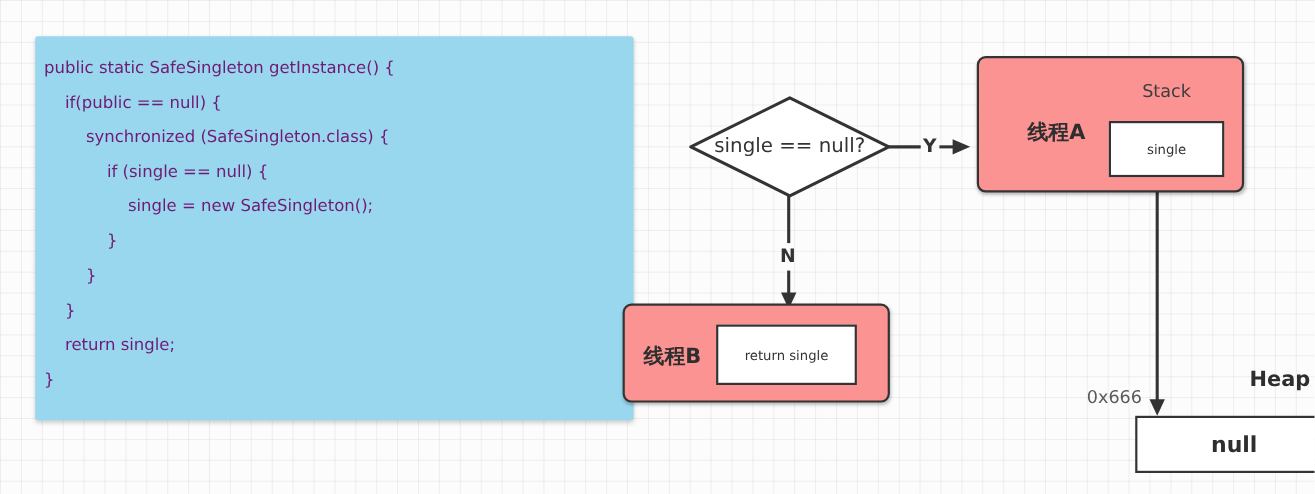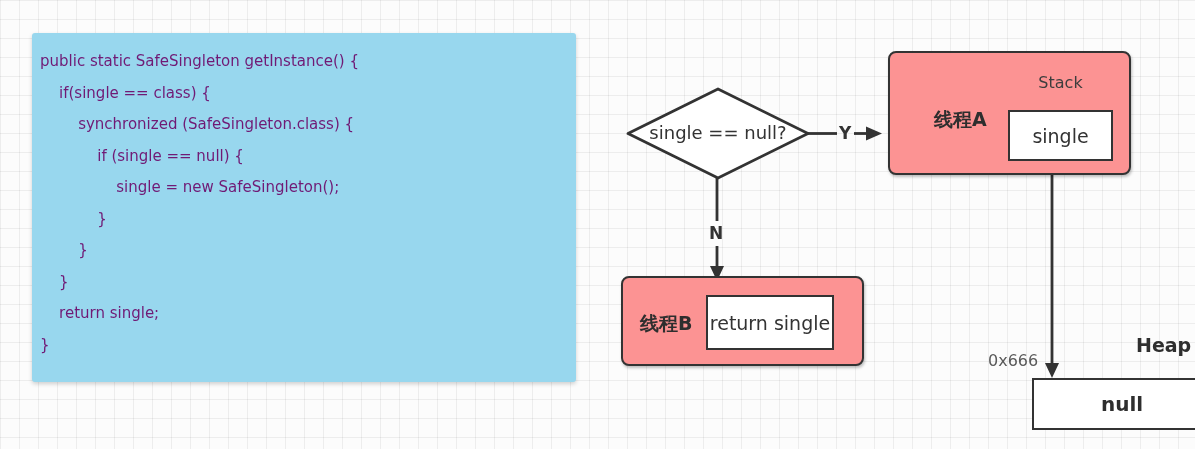--- a/index.html
+++ b/index.html
@@ -85,21 +85,21 @@
   
   .thread-box {
     position: absolute;
     box-sizing: border-box;
     background: var(--thread-box-bg, #FC9393);
     border: 2.5px solid var(--stroke-dark, #333);
     border-radius: 8px;
     box-shadow: 1px 2px 3px rgba(0,0,0,0.25);
   }
   #thread-a { left: 888px; top: 51px;  width: 243px; height: 124px; }
-  #thread-b { left: 621px; top: 276px; width: 243px; height: 90px; }
+  #thread-b { left: 566px; top: 276px; width: 243px; height: 90px; }
 
   .thread-title {
     position: absolute;
     font-weight: 700;
     font-size: 19px;
     color: #2e2e2e;
   }
   #thread-a .thread-title { left: 44px; top: 54px; }
   #thread-b .thread-title { left: 17px; top: 33px; }
 
@@ -114,21 +114,21 @@
   }
 
   .var-box {
     position: absolute;
     box-sizing: border-box;
     background: var(--white-box-bg, #fff);
     border: 2.5px solid var(--stroke-dark, #333);
     display: flex;
     align-items: center;
     justify-content: center;
-    font-size: 19px;
+    font-size: 12px;
     color: #333;
   }
   #thread-a .var-box { left: 118px; top: 57px; width: 105px; height: 51px; }
   #thread-b .var-box { left: 83px;  top: 17px; width: 128px; height: 55px; }
 
   
   .heap-box {
     position: absolute;
     left: 988px;
     top: 378px;
@@ -161,21 +161,21 @@
     color: #2e2e2e;
   }
 </style>
 </head>
 <body>
 
 <div id="canvas">
 
   <div class="code-panel">
     <div class="code-line">public static SafeSingleton getInstance() {</div>
-    <div class="code-line">    if(single == class) {</div>
+    <div class="code-line">    if(public == null) {</div>
     <div class="code-line">        synchronized (SafeSingleton.class) {</div>
     <div class="code-line">            if (single == null) {</div>
     <div class="code-line">                single = new SafeSingleton();</div>
     <div class="code-line">            }</div>
     <div class="code-line">        }</div>
     <div class="code-line">    }</div>
     <div class="code-line">    return single;</div>
     <div class="code-line">}</div>
   </div>
 

